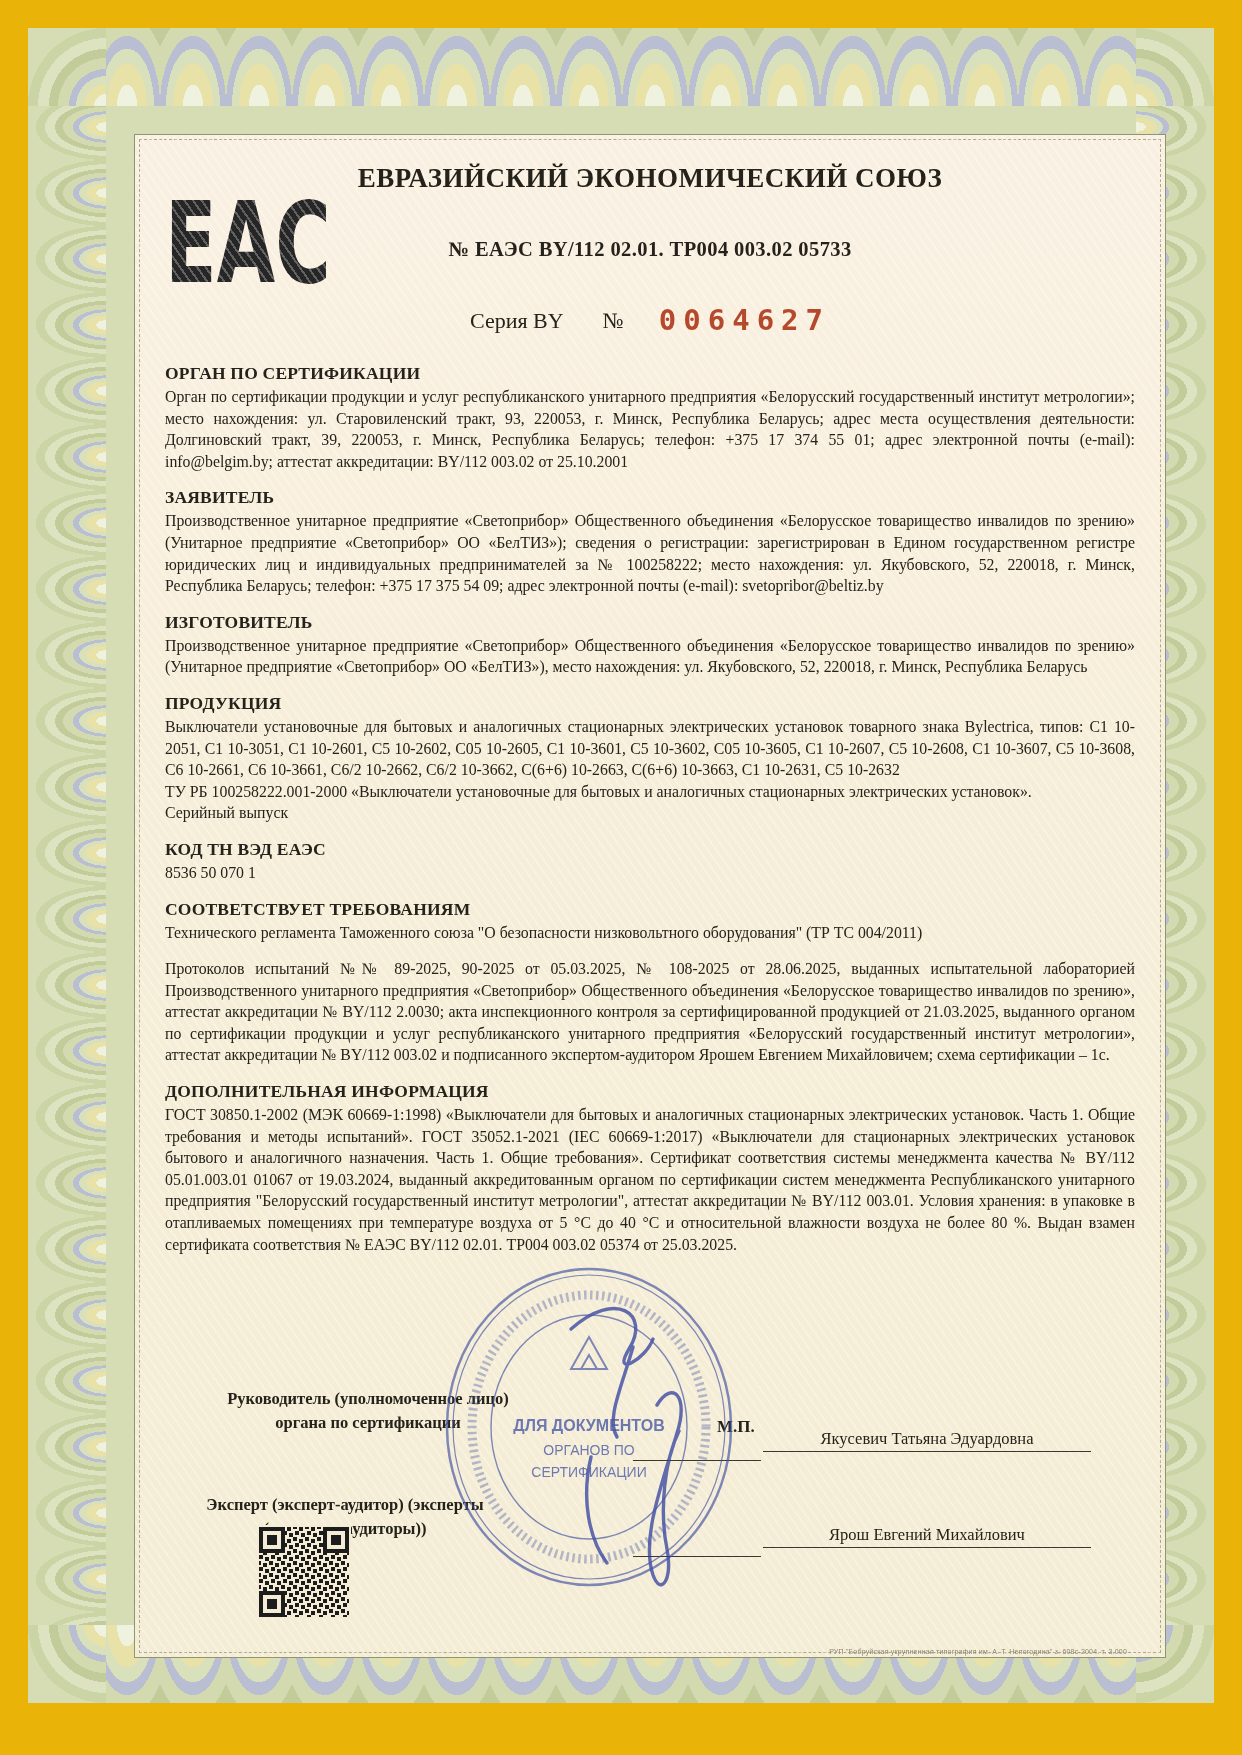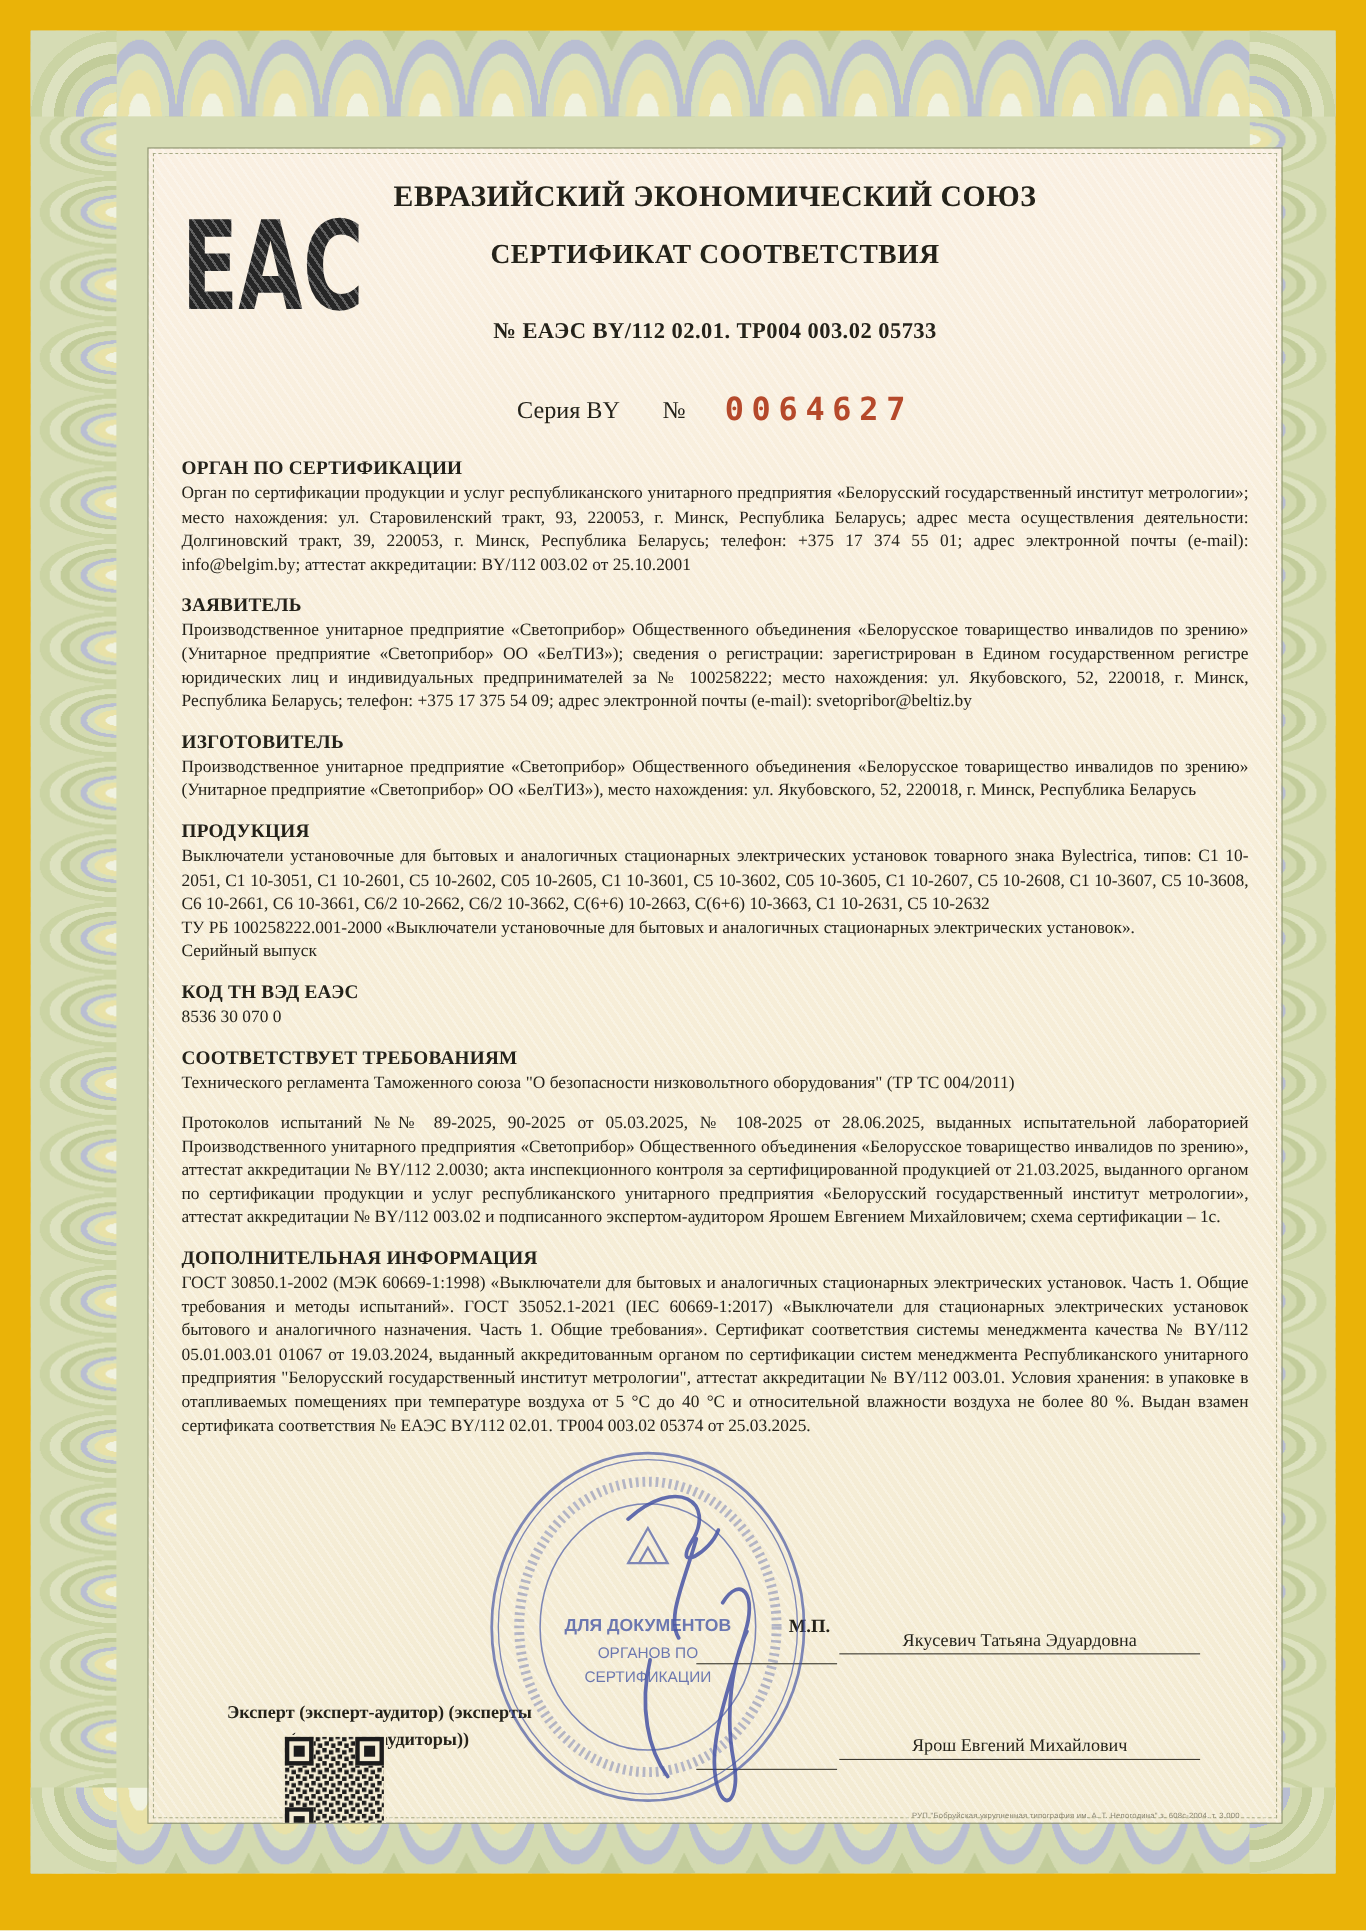--- a/index.html
+++ b/index.html
@@ -91,21 +91,20 @@
     <div class="corner c-tl"></div>
     <div class="corner c-tr"></div>
     <div class="corner c-bl"></div>
     <div class="corner c-br"></div>
 
     <div class="sheet">
       <div class="eac">ЕАС</div>
 
       <div class="content">
         <div class="h-union">ЕВРАЗИЙСКИЙ ЭКОНОМИЧЕСКИЙ СОЮЗ</div>
-        <div class="h-title">СЕРТИФИКАТ СООТВЕТСТВИЯ</div>
         <div class="h-number">№ ЕАЭС BY/112 02.01. ТР004 003.02 05733</div>
         <div class="h-series">
           <span>Серия BY</span>
           <span class="no">№</span>
           <span class="serial">0064627</span>
         </div>
 
         <div class="sec organ-first">
           <h3>ОРГАН ПО СЕРТИФИКАЦИИ</h3>
           <p>Орган по сертификации продукции и услуг республиканского унитарного предприятия «Белорусский государственный институт метрологии»; место нахождения: ул. Старовиленский тракт, 93, 220053, г. Минск, Республика Беларусь; адрес места осуществления деятельности: Долгиновский тракт, 39, 220053, г. Минск, Республика Беларусь; телефон: +375 17 374 55 01; адрес электронной почты (e-mail): info@belgim.by; аттестат аккредитации: BY/112 003.02 от 25.10.2001</p>
@@ -123,39 +122,40 @@
 
         <div class="sec">
           <h3>ПРОДУКЦИЯ</h3>
           <p>Выключатели установочные для бытовых и аналогичных стационарных электрических установок товарного знака Bylectrica, типов: С1 10-2051, С1 10-3051, С1 10-2601, С5 10-2602, С05 10-2605, С1 10-3601, С5 10-3602, С05 10-3605, С1 10-2607, С5 10-2608, С1 10-3607, С5 10-3608, С6 10-2661, С6 10-3661, С6/2 10-2662, С6/2 10-3662, С(6+6) 10-2663, С(6+6) 10-3663, С1 10-2631, С5 10-2632</p>
           <p>ТУ РБ 100258222.001-2000 «Выключатели установочные для бытовых и аналогичных стационарных электрических установок».</p>
           <p class="nojust">Серийный выпуск</p>
         </div>
 
         <div class="sec">
           <h3>КОД ТН ВЭД ЕАЭС</h3>
-          <p class="nojust">8536 30 070 0</p>
+          <p class="nojust">8536 50 070 1</p>
         </div>
 
         <div class="sec">
           <h3>СООТВЕТСТВУЕТ ТРЕБОВАНИЯМ</h3>
           <p class="nojust">Технического регламента Таможенного союза "О безопасности низковольтного оборудования" (ТР ТС 004/2011)</p>
         </div>
 
         <div class="sec">
           <p>Протоколов испытаний №№ 89-2025, 90-2025 от 05.03.2025, № 108-2025 от 28.06.2025, выданных испытательной лабораторией Производственного унитарного предприятия «Светоприбор» Общественного объединения «Белорусское товарищество инвалидов по зрению», аттестат аккредитации № BY/112 2.0030; акта инспекционного контроля за сертифицированной продукцией от 21.03.2025, выданного органом по сертификации продукции и услуг республиканского унитарного предприятия «Белорусский государственный институт метрологии», аттестат аккредитации № BY/112 003.02 и подписанного экспертом-аудитором Ярошем Евгением Михайловичем; схема сертификации – 1с.</p>
         </div>
 
         <div class="sec">
           <h3>ДОПОЛНИТЕЛЬНАЯ ИНФОРМАЦИЯ</h3>
           <p>ГОСТ 30850.1-2002 (МЭК 60669-1:1998) «Выключатели для бытовых и аналогичных стационарных электрических установок. Часть 1. Общие требования и методы испытаний». ГОСТ 35052.1-2021 (IEC 60669-1:2017) «Выключатели для стационарных электрических установок бытового и аналогичного назначения. Часть 1. Общие требования». Сертификат соответствия системы менеджмента качества № BY/112 05.01.003.01 01067 от 19.03.2024, выданный аккредитованным органом по сертификации систем менеджмента Республиканского унитарного предприятия "Белорусский государственный институт метрологии", аттестат аккредитации № BY/112 003.01. Условия хранения: в упаковке в отапливаемых помещениях при температуре воздуха от 5 °С до 40 °С и относительной влажности воздуха не более 80 %. Выдан взамен сертификата соответствия № ЕАЭС BY/112 02.01. ТР004 003.02 05374 от 25.03.2025.</p>
         </div>
 
 
         <div class="sigzone">
+          <div class="lbl lbl1">Руководитель (уполномоченное лицо) органа по сертификации</div>
           <div class="mp">М.П.</div>
           <div class="nameline name1">Якусевич Татьяна Эдуардовна</div>
           <div class="shortline sl1"></div>
 
           <div class="lbl lbl2">Эксперт (эксперт-аудитор) (эксперты (эксперты-аудиторы))</div>
           <div class="nameline name2">Ярош Евгений Михайлович</div>
           <div class="shortline sl2"></div>
 
           <div class="stampwrap">
             <svg width="344" height="412" viewBox="0 0 344 412">

